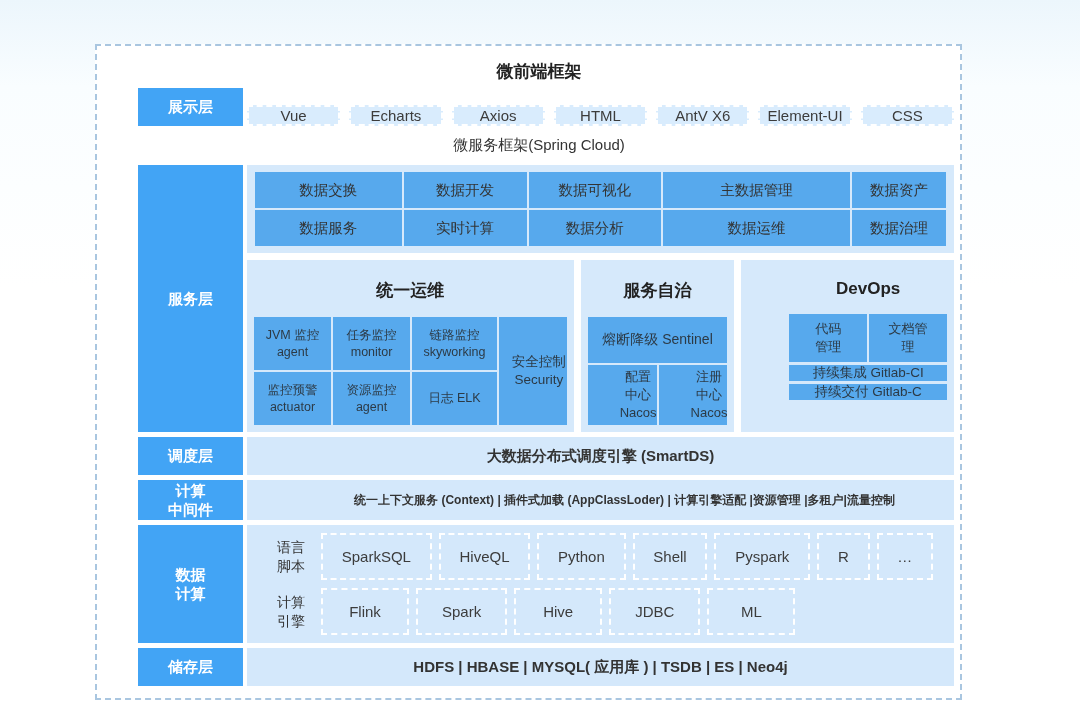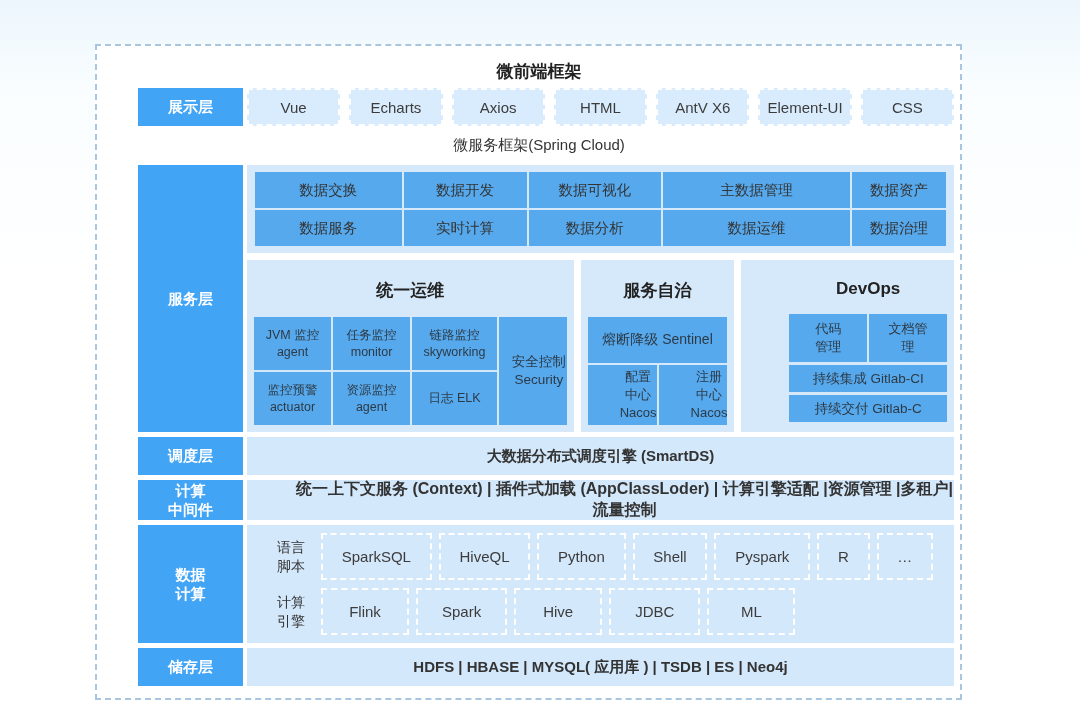--- a/index.html
+++ b/index.html
@@ -29,21 +29,21 @@
   .row { display: flex; gap: 4px; margin-bottom: 5px; }
   .row-label {
     width: 105px; flex: none;
     background: #42a4f5; color: #ffffff;
     font-size: 15px; font-weight: bold;
     display: flex; align-items: center; justify-content: center;
     text-align: center; white-space: pre-line; line-height: 1.3; margin-left: 14px;
   }
   
   .pres-row { height: 38px; }
-  .pres-items { flex: 1; display: flex; gap: 9px; }
+  .pres-items { flex: 1; display: flex; gap: 9px; align-items: flex-end; }
   .pres-item {
     flex: 1;
     background: #d9ecfd;
     border: 2px dashed #ffffff;
     display: flex; align-items: center; justify-content: center;
     font-size: 15px; color: #3c3c3c;
   }
   .subtitle {
     height: 28px; line-height: 28px;
     text-align: center; font-size: 15px; color: #333;
@@ -106,35 +106,35 @@
   }
   .devops-panel { flex: 185 1 0; padding-left: 48px; }
   .devops-row { height: 48px; flex: none; display: flex; gap: 2px; margin-bottom: 3px; }
   .devops-box {
     flex: 1; background: #57a9ed;
     display: flex; align-items: center; justify-content: center;
     text-align: center; white-space: pre-line;
     font-size: 13px; line-height: 1.35; color: #2c3a46;
   }
   .devops-bar {
-    height: 27px; flex: none; background: #57a9ed; margin-bottom: 3px;
+    height: 16px; flex: none; background: #57a9ed; margin-bottom: 3px;
     display: flex; align-items: center; justify-content: center;
     font-size: 13.5px; color: #2c3a46;
   }
   
   .bar-row-sched { height: 38px; }
   .bar-row-mid { height: 40px; }
   .bar-row-storage { height: 38px; margin-bottom: 0; }
   .bar {
     flex: 1; background: #d4e8fb;
     display: flex; align-items: center; justify-content: center;
     font-size: 15px; font-weight: 600; color: #333;
     text-align: center;
   }
-  .bar-mid { font-size: 16px; padding-left: 48px; }
+  .bar-mid { font-size: 12px; padding-left: 48px; }
   
   .computing-band { height: 118px; flex: none; }
   .computing-content {
     flex: 1; background: #d4e8fb;
     padding: 8px 21px;
     display: flex; flex-direction: column; gap: 8px;
   }
   .calc-row { flex: 1; display: flex; gap: 7px; }
   .calc-label {
     width: 46px; flex: none;

